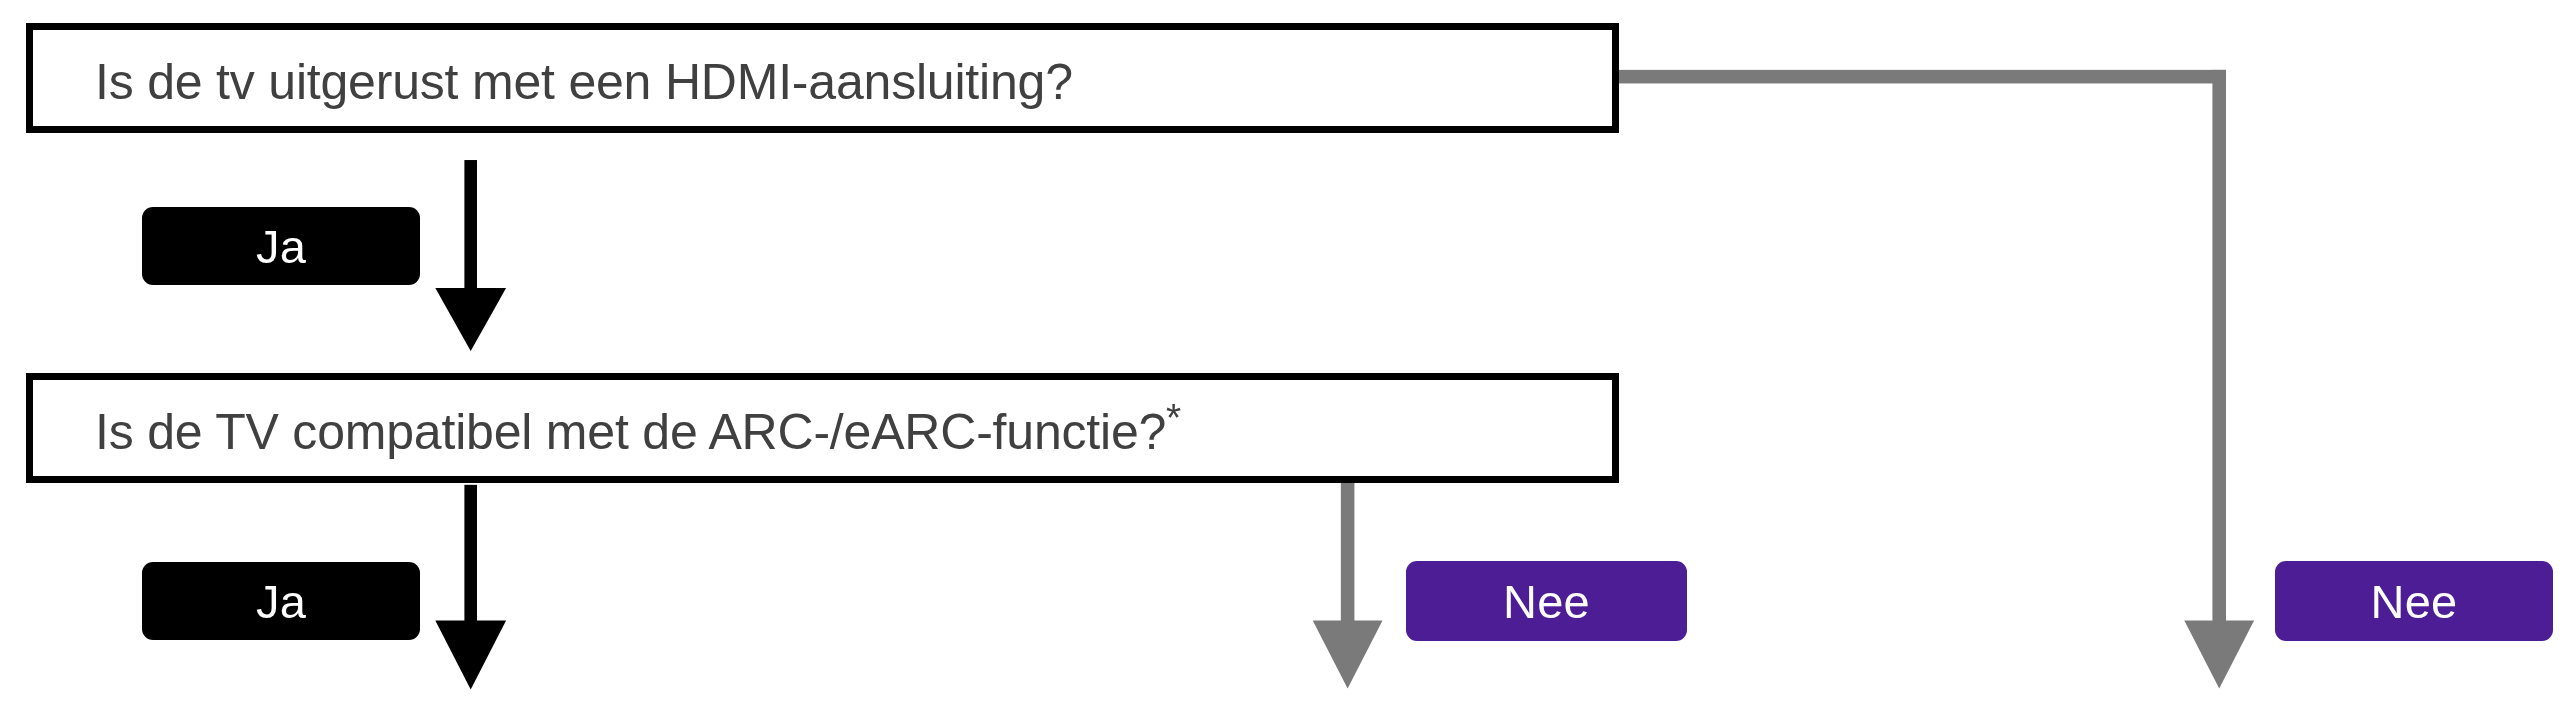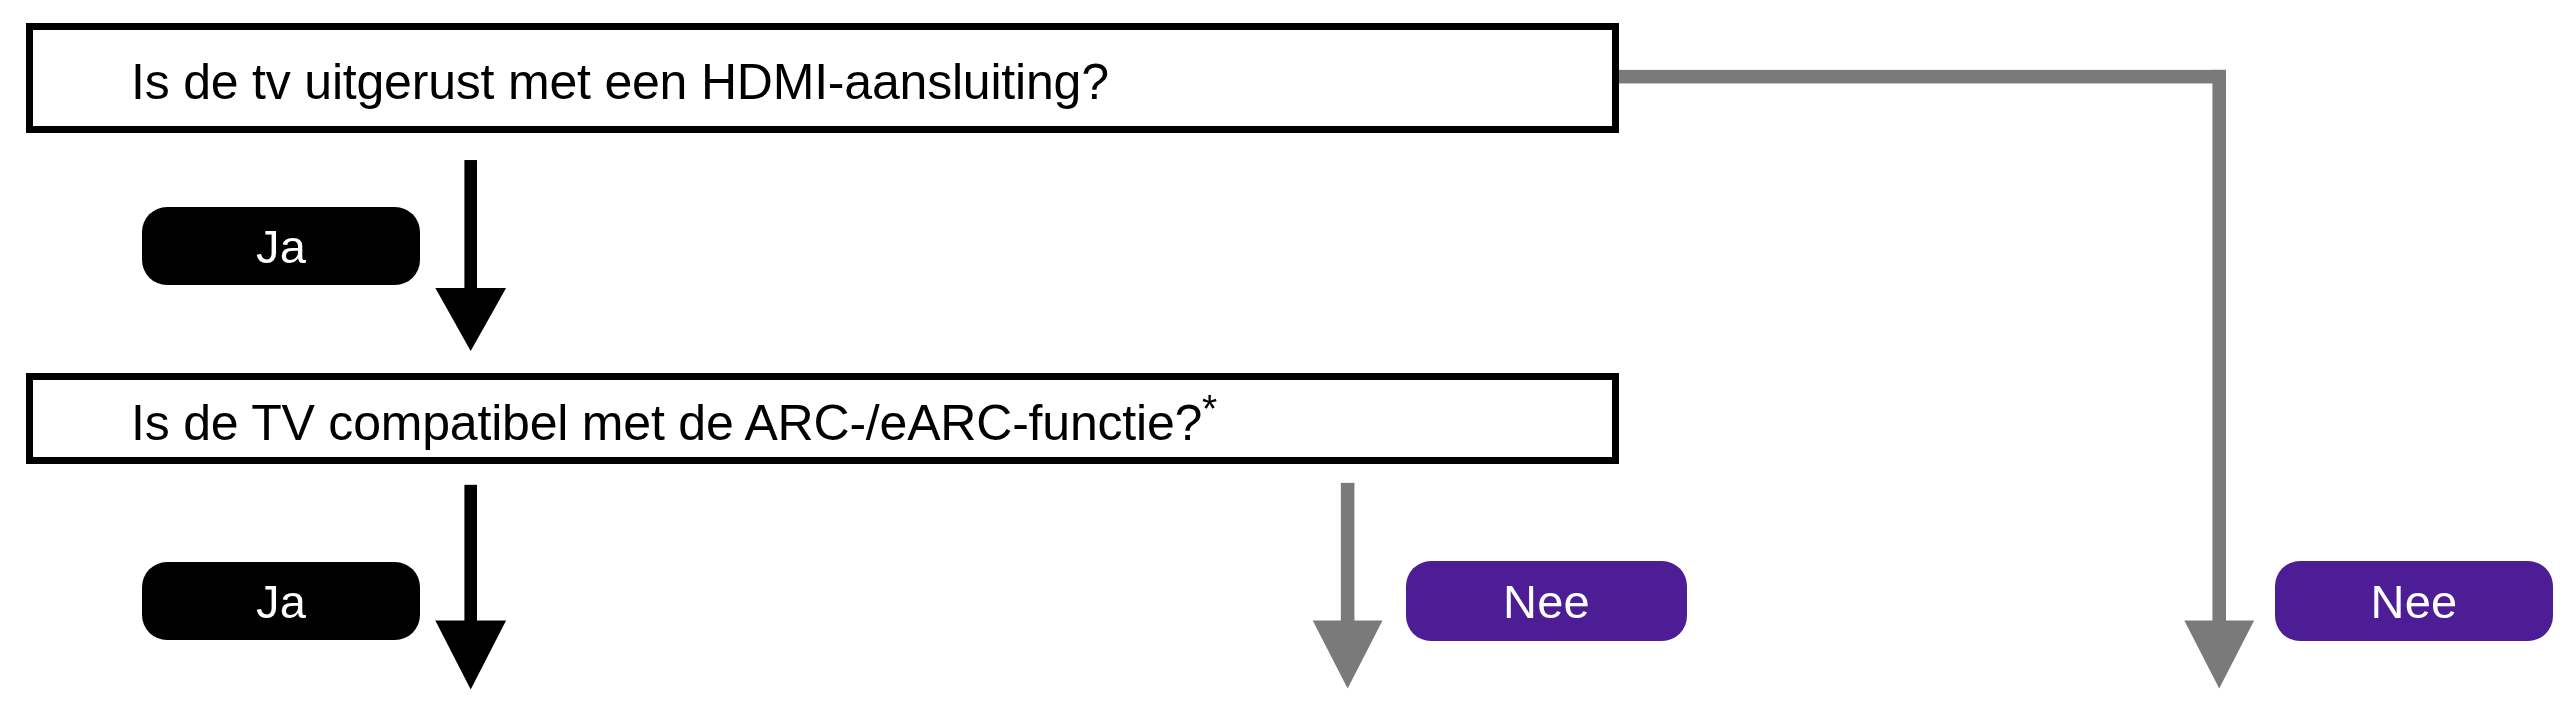--- a/index.html
+++ b/index.html
@@ -22,38 +22,38 @@
   .decision-box {
     position: absolute;
     box-sizing: border-box;
     background: #ffffff;
     border: 7.8px solid #000000;
     display: flex;
     align-items: center;
   }
   .decision-box .box-text {
     display: block;
-    padding-left: 98px;
+    padding-left: 62px;
     font-size: 50px;
     line-height: 1.05;
-    color: #000000;
+    color: #404040;
     white-space: nowrap;
     letter-spacing: -0.2px;
   }
   .decision-box .box-text .asterisk {
     font-size: 39px;
     vertical-align: 17.5px;
     letter-spacing: 0;
   }
 
   
   .pill {
     position: absolute;
     box-sizing: border-box;
-    border-radius: 25px;
+    border-radius: 11px;
     display: flex;
     align-items: center;
     justify-content: center;
     color: #ffffff;
     font-size: 47px;
     line-height: 1;
     letter-spacing: 0.3px;
   }
   .pill.yes { background: #000000; }
   .pill.no  { background: #4c1d95; }
@@ -94,21 +94,21 @@
       <rect x="1668" y="72" width="628" height="14" fill="#7a7a7a"></rect>
       <rect x="2282" y="72" width="14" height="578" fill="#7a7a7a"></rect>
       <polygon points="2253,640 2325,640 2289,710" fill="#7a7a7a"></polygon>
     </g>
   </svg>
 
   <div class="decision-box" style="left:26px; top:23px; width:1593px; height:110px;">
     <span class="box-text"><span>Is de tv uitgerust met een HDMI-aansluiting?</span><span class="asterisk"></span></span>
   </div>
 
-  <div class="decision-box" style="left:26px; top:373px; width:1593px; height:91px;">
+  <div class="decision-box" style="left:26px; top:373px; width:1593px; height:110px;">
     <span class="box-text"><span>Is de TV compatibel met de ARC-/eARC-functie?</span><span class="asterisk">*</span></span>
   </div>
 
   <div class="pill yes" style="left:142px; top:207px; width:278px; height:78px;">
     <span>Ja</span>
   </div>
 
   <div class="pill yes" style="left:142px; top:562px; width:278px; height:78px;">
     <span>Ja</span>
   </div>

